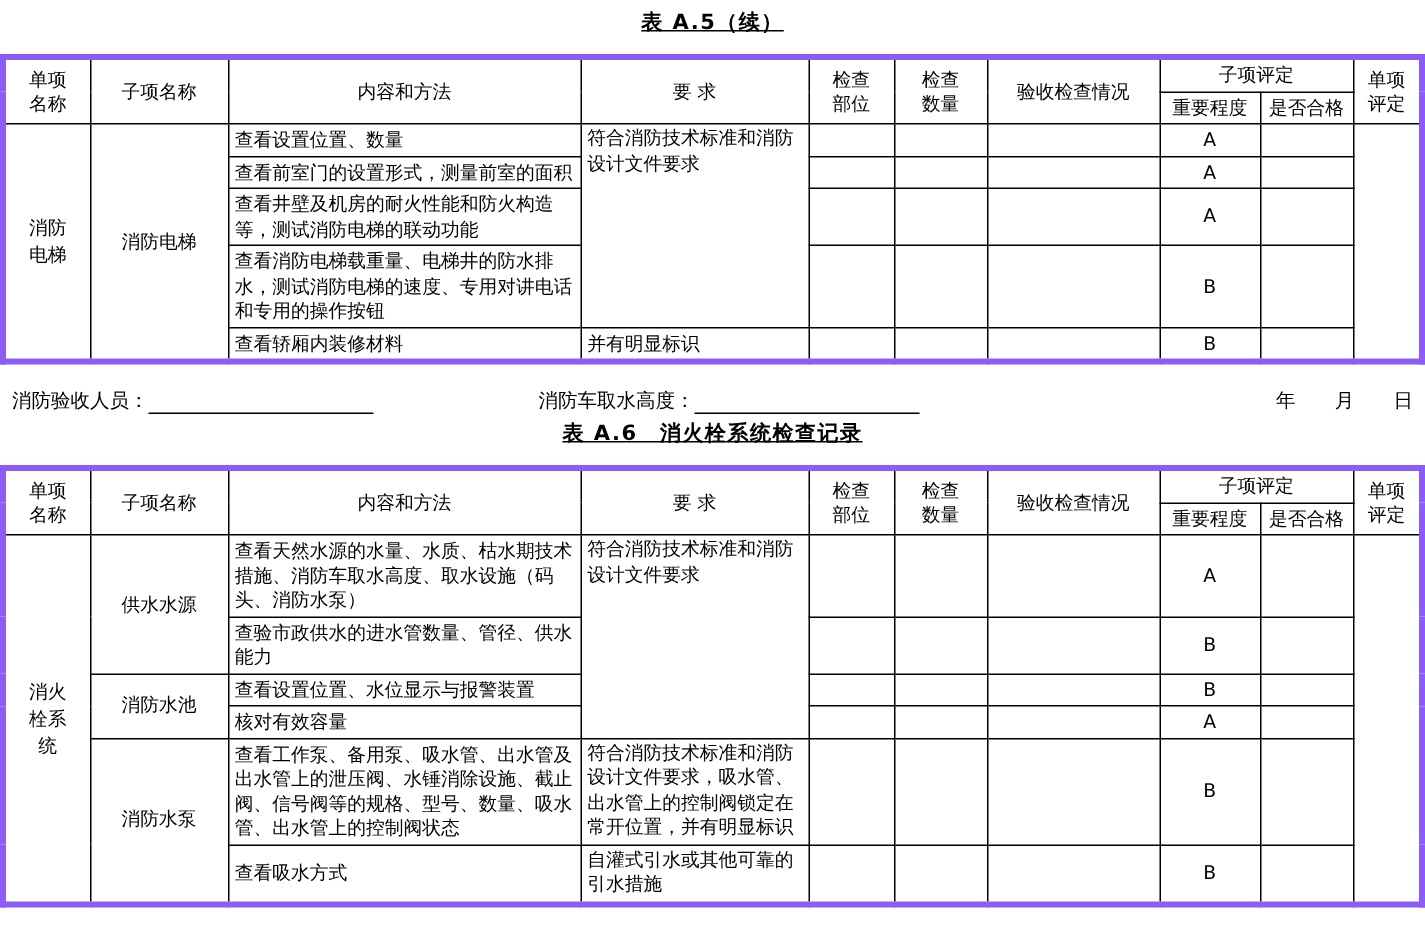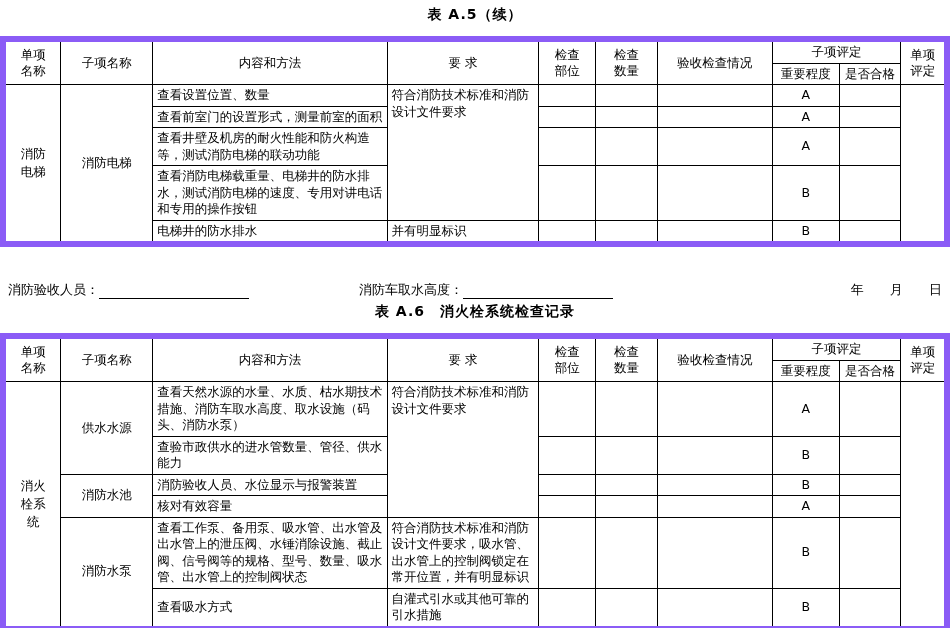--- a/index.html
+++ b/index.html
@@ -5,53 +5,54 @@
   html,body{margin:0;padding:0;}
   body{
     width:950px;height:628px;background:#ffffff;
     font-family:"DejaVu Sans","Liberation Sans",sans-serif;
     color:#000;font-size:13px;
   }
   .page{position:relative;width:950px;height:628px;}
   .caption{
     text-align:center;font-weight:bold;font-size:14px;
     letter-spacing:1px;
+    text-decoration:underline;
   }
   .cap1{margin-top:6px;margin-bottom:7px;}
   .cap2{margin-top:0px;margin-bottom:7px;text-align:center;}
   table{
     border-collapse:collapse;
     table-layout:fixed;
     margin:12px auto;
-    border:6px solid #8b5cf6;
+    border:4px solid #8b5cf6;
   }
   td,th{
     border:1px solid #000;
     padding:2px 4px;
     font-weight:normal;
     font-size:12.5px;
     line-height:1.32;
     vertical-align:middle;
   }
   .hdr{text-align:center;vertical-align:middle;}
   .vmid{vertical-align:middle;}
-  .vtop{vertical-align:top;}
+  .vtop{vertical-align:top;font-family:Liberation Mono, monospace;}
   .sign-row{
     width:934px;margin:0 auto;
     display:flex;align-items:flex-end;
     font-size:13px;
     padding-top:3px;padding-bottom:4px;
   }
   .sign-label{white-space:nowrap;}
   .sign-line{
     display:inline-block;
     border-bottom:1px solid #000;
     height:13px;
   }
-  .date-part{margin-left:auto;letter-spacing:0px;white-space:nowrap;margin-top:19px;}
+  .date-part{margin-left:auto;letter-spacing:0px;white-space:nowrap;}
   .date-part span{margin-left:22px;}
   .cellnum{text-align:center;font-size:12.5px;}
   .vert-label{
     line-height:1.45;
   }
 </style>
 </head>
 <body>
 
 <div class="page">
@@ -133,21 +134,21 @@
       </tr>
       <tr>
         <td class="vmid">查看消防电梯载重量、电梯井的防水排水，测试消防电梯的速度、专用对讲电话和专用的操作按钮</td>
         <td></td>
         <td></td>
         <td></td>
         <td class="cellnum">B</td>
         <td></td>
       </tr>
       <tr>
-        <td class="vmid">电梯井的防水排水</td>
+        <td class="vmid">查看轿厢内装修材料</td>
         <td class="vmid">并有明显标识</td>
         <td></td>
         <td></td>
         <td></td>
         <td class="cellnum">B</td>
         <td></td>
       </tr>
     </tbody>
   </table>
 
@@ -228,21 +229,21 @@
         <td class="vmid">查验市政供水的进水管数量、管径、供水能力</td>
         <td></td>
         <td></td>
         <td></td>
         <td class="cellnum">B</td>
         <td></td>
       </tr>
 
       <tr>
         <td class="hdr" rowspan="2">消防水池</td>
-        <td class="vmid">消防验收人员、水位显示与报警装置</td>
+        <td class="vmid">查看设置位置、水位显示与报警装置</td>
         <td></td>
         <td></td>
         <td></td>
         <td class="cellnum">B</td>
         <td></td>
       </tr>
       <tr>
         <td class="vmid">核对有效容量</td>
         <td></td>
         <td></td>

